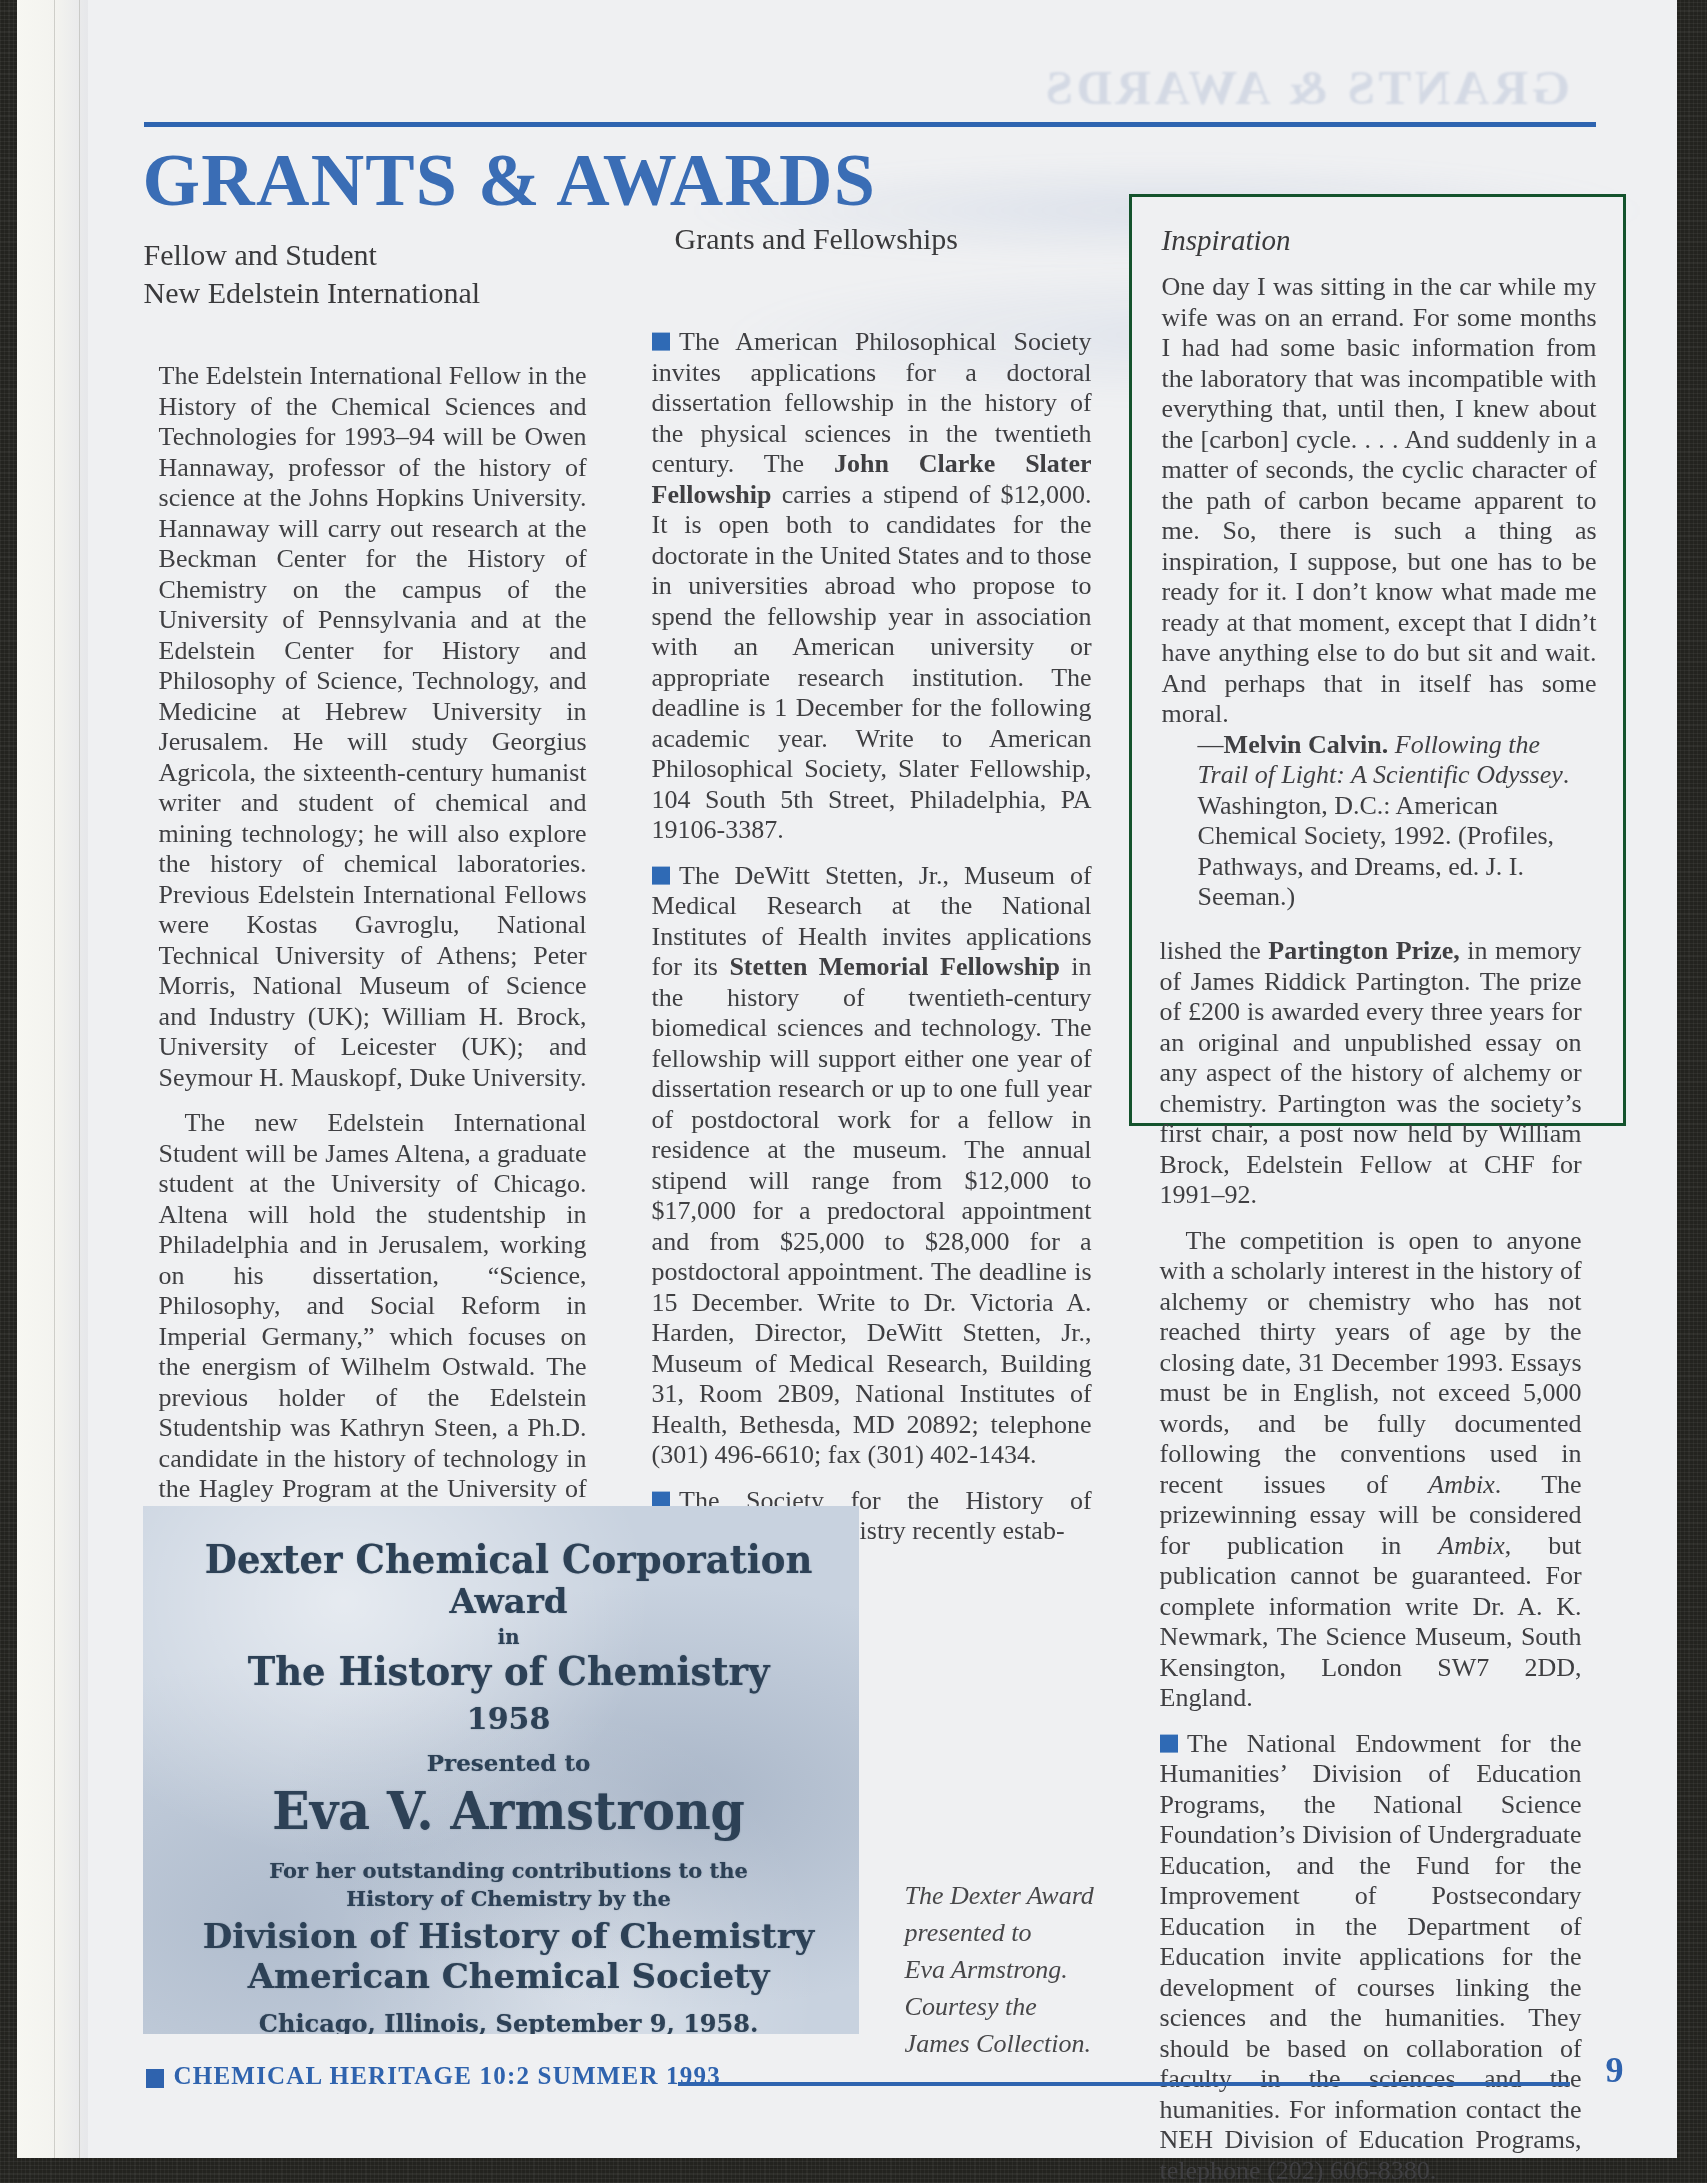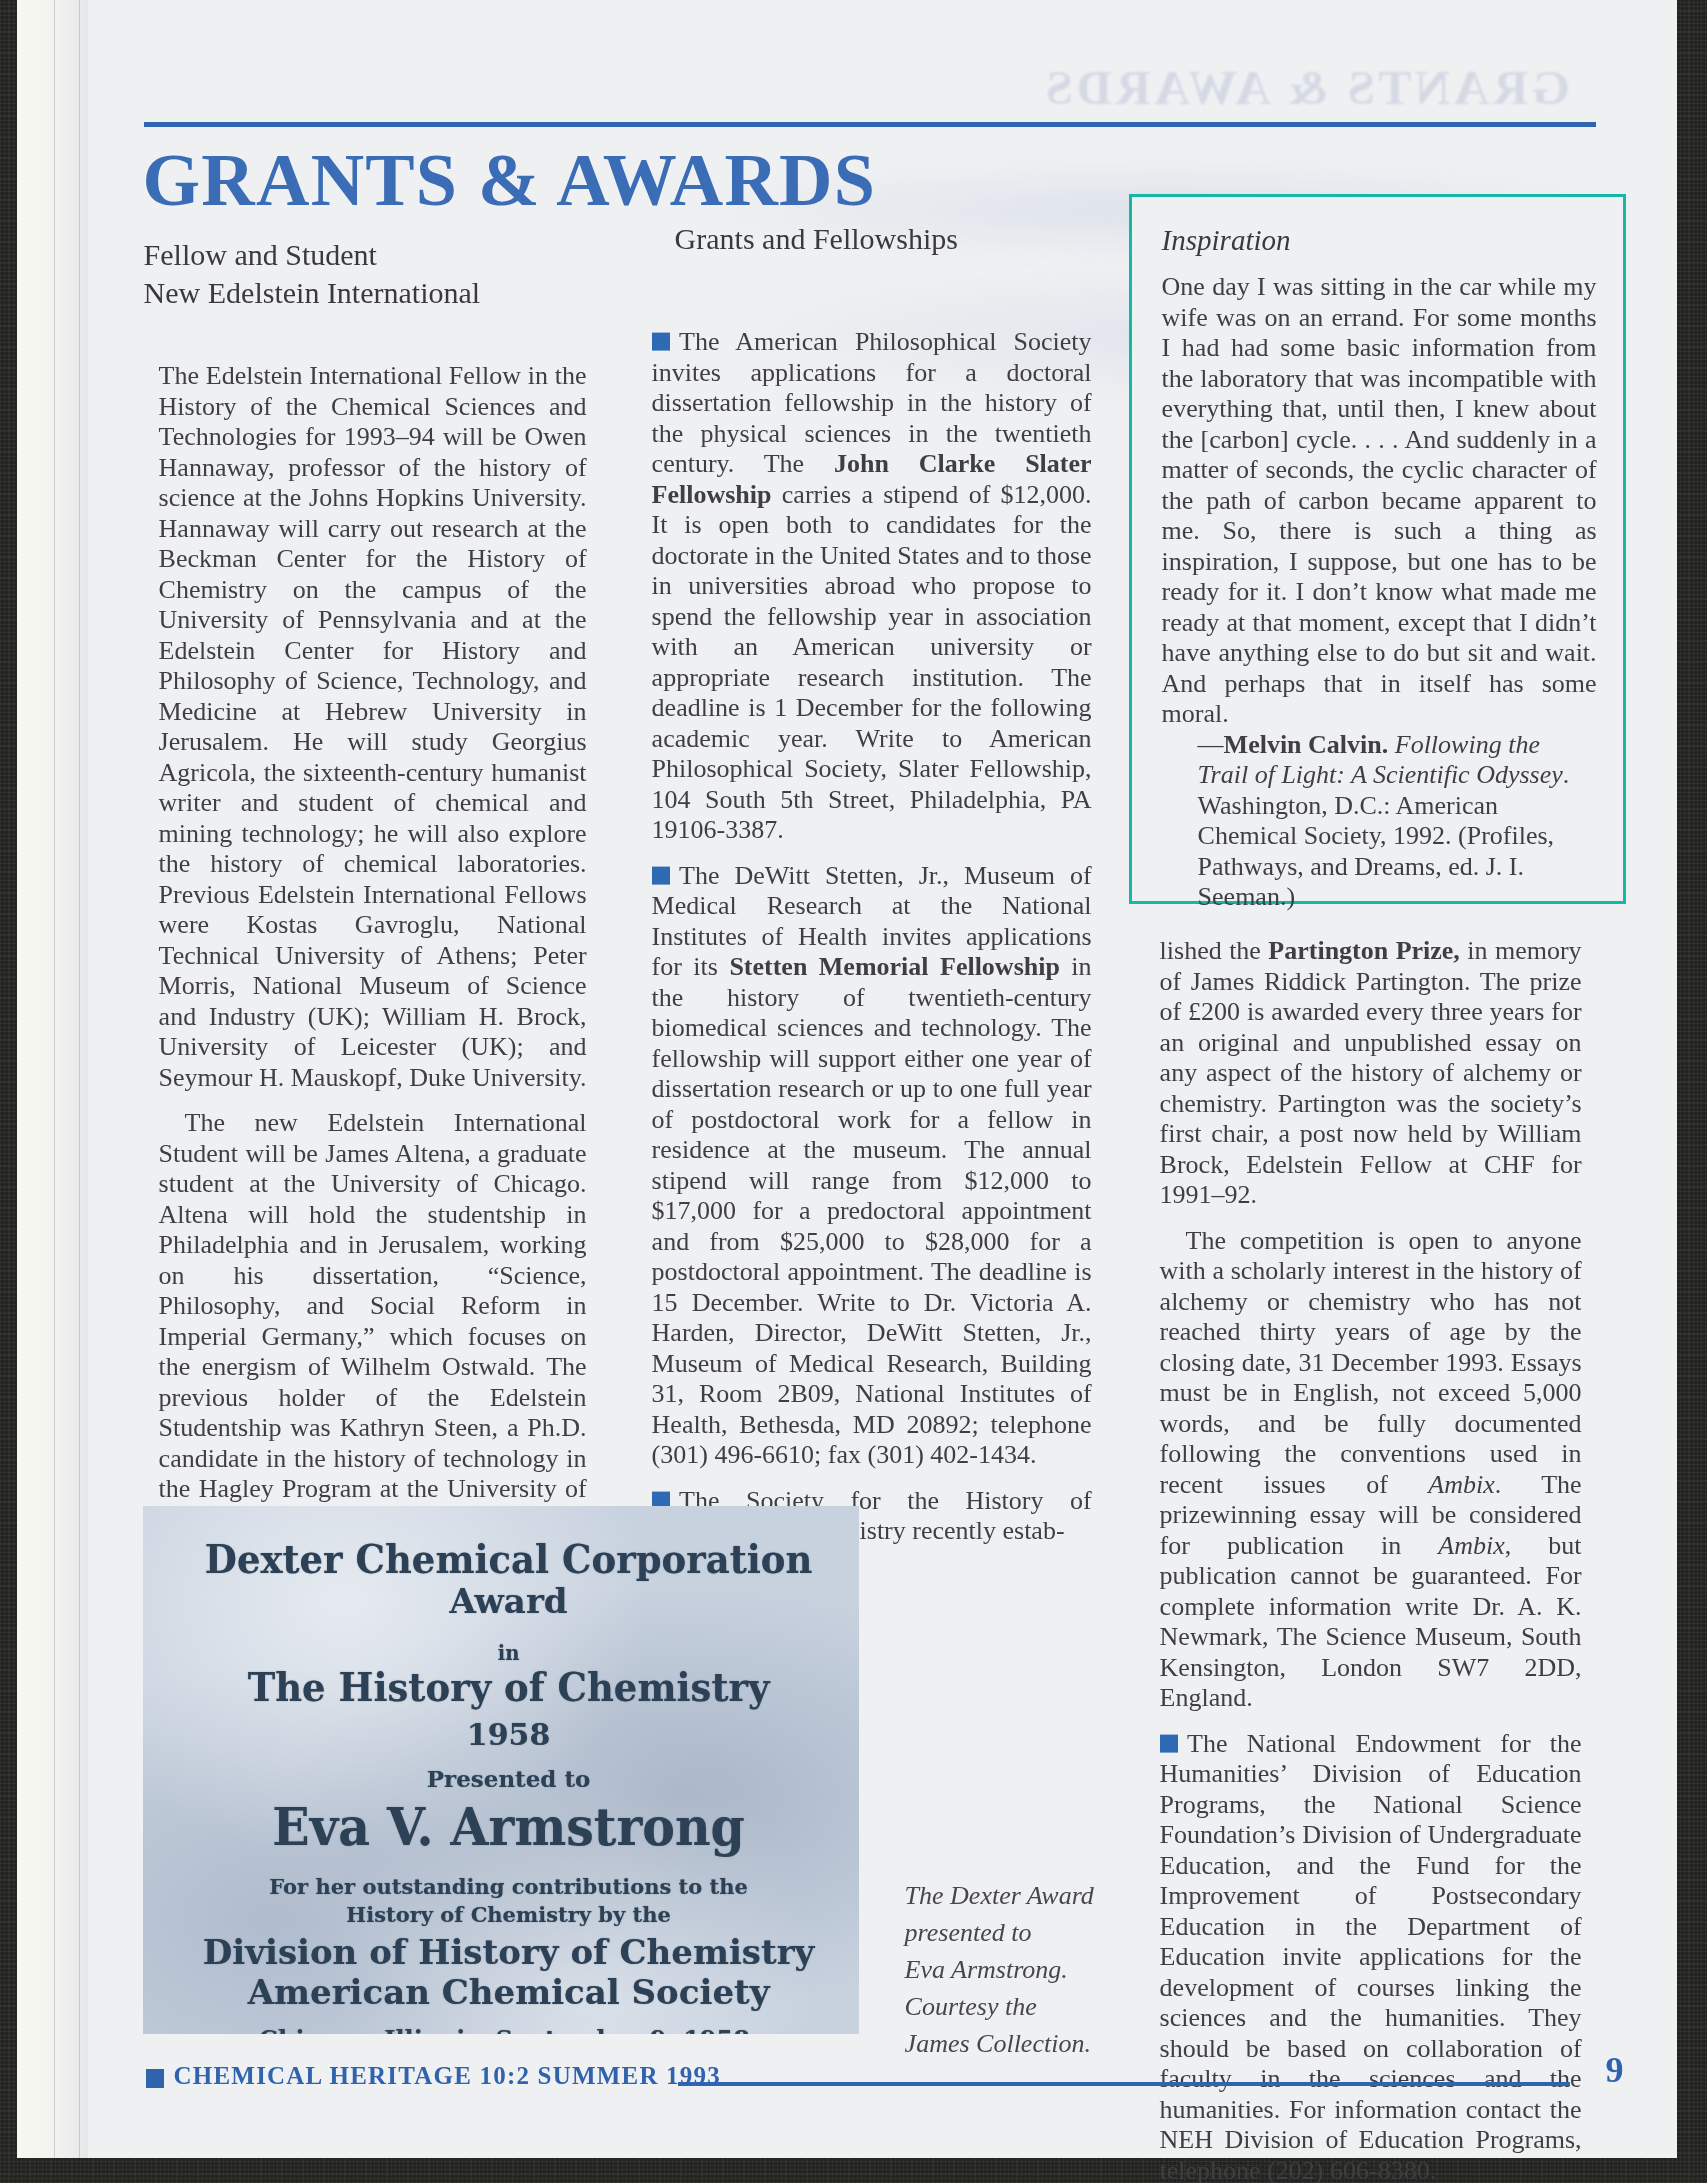--- a/index.html
+++ b/index.html
@@ -40,41 +40,41 @@
     text-align:justify;hyphens:none;}
   .col1{left:127px;top:346px;width:458px;}
   .col2{left:620px;top:312px;width:470px;}
   .col3{left:1128px;top:921px;width:452px;}
   .bodycol p{margin:15px;}
   .indent{text-indent:26px;}
   .b{font-weight:bold;} .i{font-style:italic;}
   .sq{display:inline-block;width:18px;height:18px;background:#2f6ab5;
     margin-right:9.5px;transform:translateY(0.6px);}
 
-  .inspo{position:absolute;left:1112px;top:194px;width:497px;height:710px;
-    border:3px solid #14b8a6;box-sizing:border-box;background:#eff0f2;
+  .inspo{position:absolute;left:1112px;top:194px;width:497px;height:932px;
+    border:3px solid #14532d;box-sizing:border-box;background:#eff0f2;
     padding:27px 26px 0 30px;}
   .inspo-title{font-style:italic;font-size:29px;color:#3a3a3c;margin:0 0 15.4px 0;}
   .inspo-quote{font-size:26px;line-height:30.5px;color:#3f3f42;text-align:justify;margin:0;}
   .inspo-cite{font-size:26px;line-height:30.5px;color:#3f3f42;margin:0 0 0 36px;text-align:left;}
 
   .photo{position:absolute;left:126px;top:1506px;width:700px;height:528px;
     overflow:hidden;text-align:center;color:#2d4156;
     background-color:#c8d2df;
     background-image:
       radial-gradient(ellipse at 28% 18%, rgba(255,255,255,0.55), rgba(255,255,255,0) 42%),
       radial-gradient(ellipse at 75% 55%, rgba(92,112,142,0.28), rgba(92,112,142,0) 52%),
       radial-gradient(ellipse at 18% 78%, rgba(92,112,142,0.22), rgba(92,112,142,0) 44%),
       radial-gradient(ellipse at 60% 90%, rgba(255,255,255,0.35), rgba(255,255,255,0) 40%);
     font-family:"DejaVu Serif", serif;padding-left:16px;}
   .photo .inner{padding-top:31px;filter:blur(0.2px);}
   .c-line{margin:0 auto;text-shadow:0 0 1.2px rgba(45,65,86,0.55);}
   .c-big{font-size:37px;font-weight:bold;letter-spacing:0px;transform:scaleY(1.05);}
   .c-mid{font-size:34px;font-weight:bold;}
-  .c-in{font-size:19.6px;font-weight:bold;margin-top:21px;}
+  .c-in{font-size:19.6px;font-weight:bold;margin-top:5px;}
   .c-year{font-size:30px;font-weight:bold;margin-top:8.3px;}
   .c-pres{font-size:23px;font-weight:bold;margin-top:13px;}
   .c-name{font-size:49px;font-weight:bold;margin-top:6px;transform:scaleY(1.05);}
   .c-small{font-size:21px;font-weight:bold;margin-top:3px;}
   .c-small.first{margin-top:18px;}
   .c-div{margin-top:4.7px;}
   .c-city{font-size:24px;font-weight:bold;margin-top:13px;}
 
   .caption{position:absolute;left:888px;top:1877px;width:249px;
     font-style:italic;font-size:26px;line-height:37px;color:#474749;}

